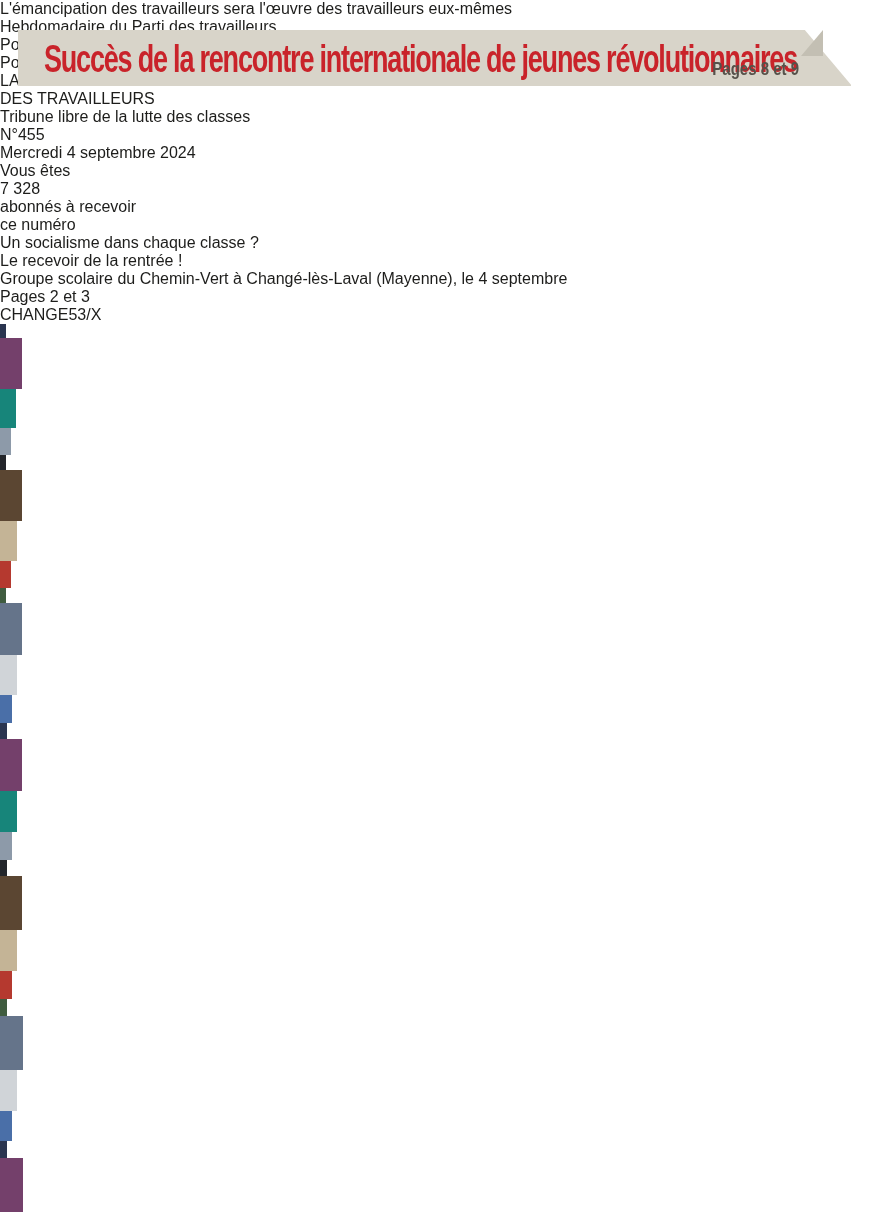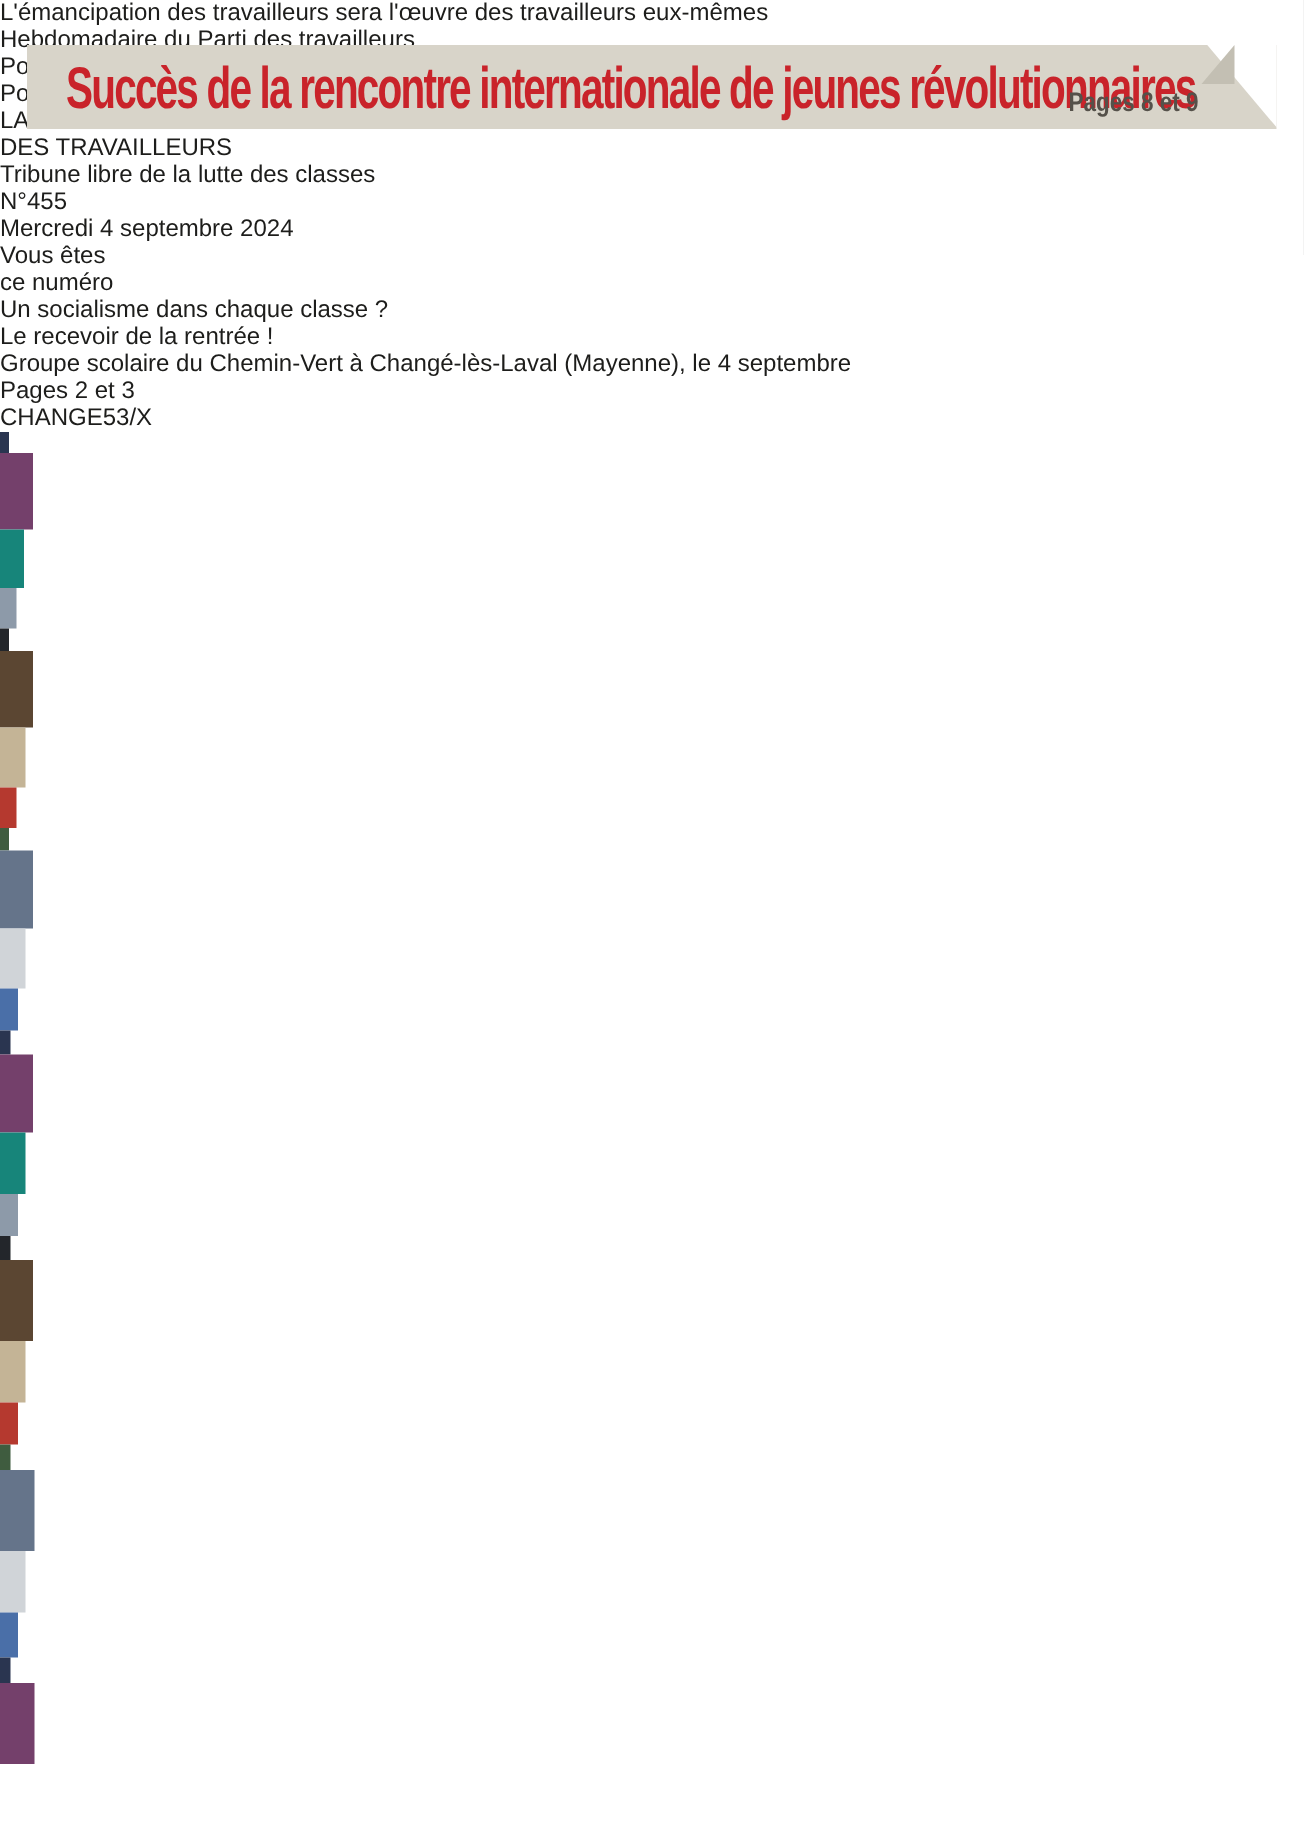--- a/index.html
+++ b/index.html
@@ -128,20 +128,22 @@
     <div class="sub" data-name="masthead-subtitle">Tribune libre de la lutte des classes</div>
   </div>
 
   <div class="hright" data-name="issue-info">
     <div class="hr-num" data-name="issue-number">N°455</div>
     <div class="hr-date" data-name="issue-date">Mercredi 4 septembre 2024</div>
     <div class="subbox" data-name="subscribers-box">
       <div class="tab" data-name="subscribers-box-tab"></div>
       <div class="body" data-name="subscribers-box-body">
         <div class="sb1" data-name="subscribers-line1">Vous êtes</div>
+        <div class="sbn" data-name="subscribers-count">7 328</div>
+        <div class="sb2" data-name="subscribers-line2">abonnés à recevoir</div>
         <div class="sb2" data-name="subscribers-line3">ce numéro</div>
       </div>
     </div>
   </div>
 
   <div class="photo" id="yard" data-name="front-page-photo">
     <div class="sky" data-name="photo-sky"></div>
     <div class="mural" data-name="photo-school-mural"></div>
     <div class="corridor" data-name="photo-corridor"></div>
     <div class="door" data-name="photo-door"></div>

